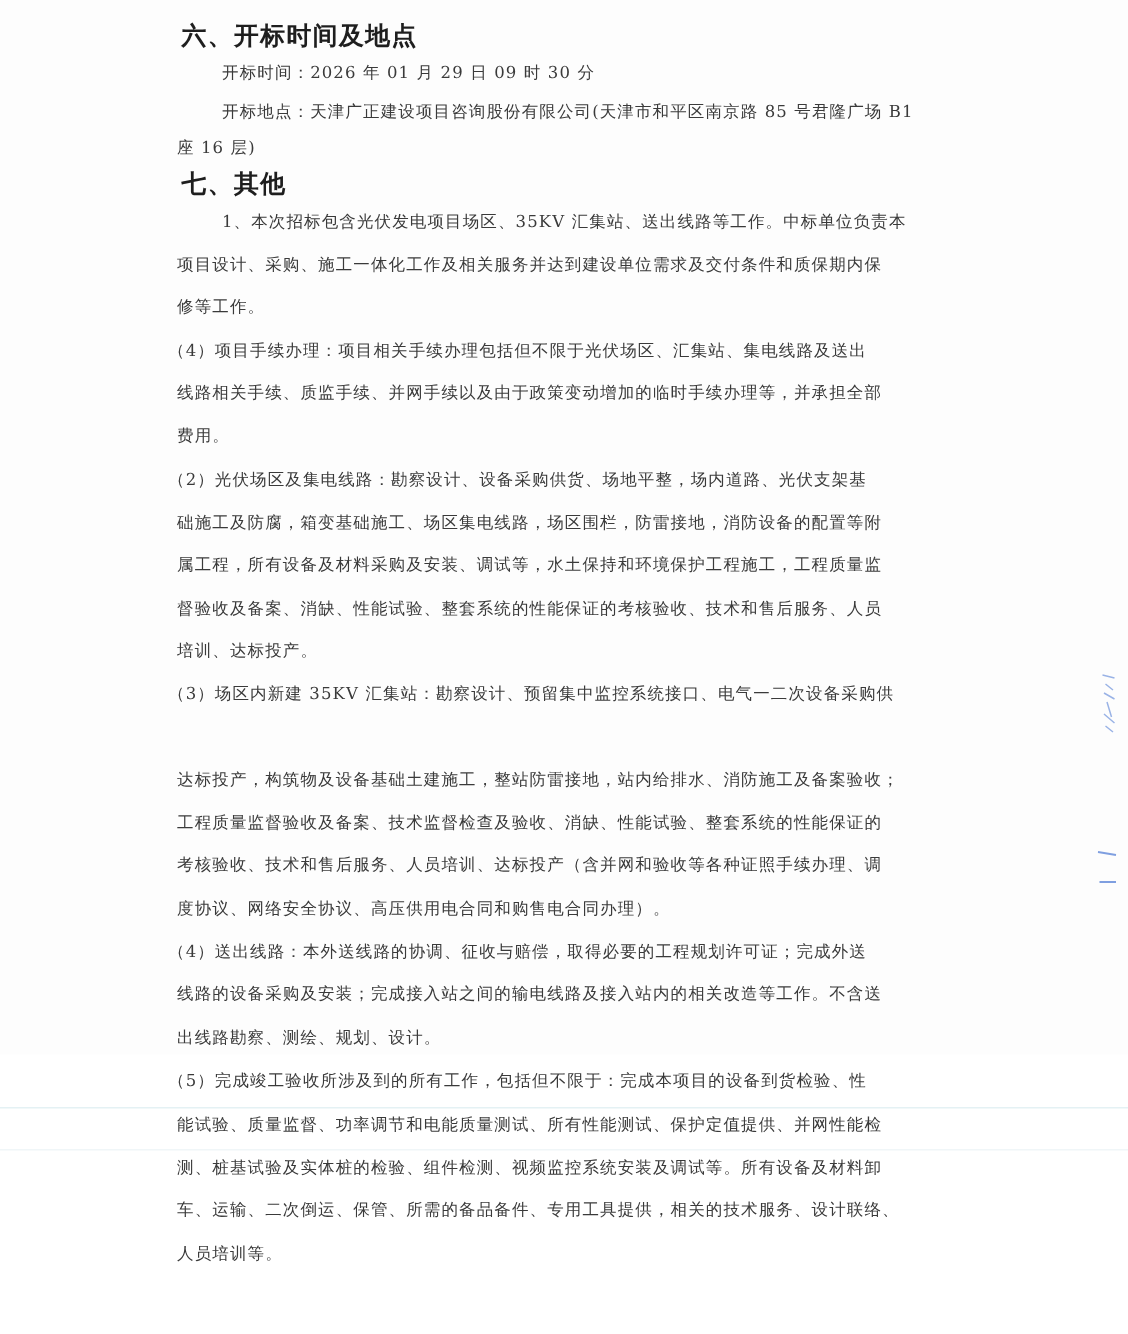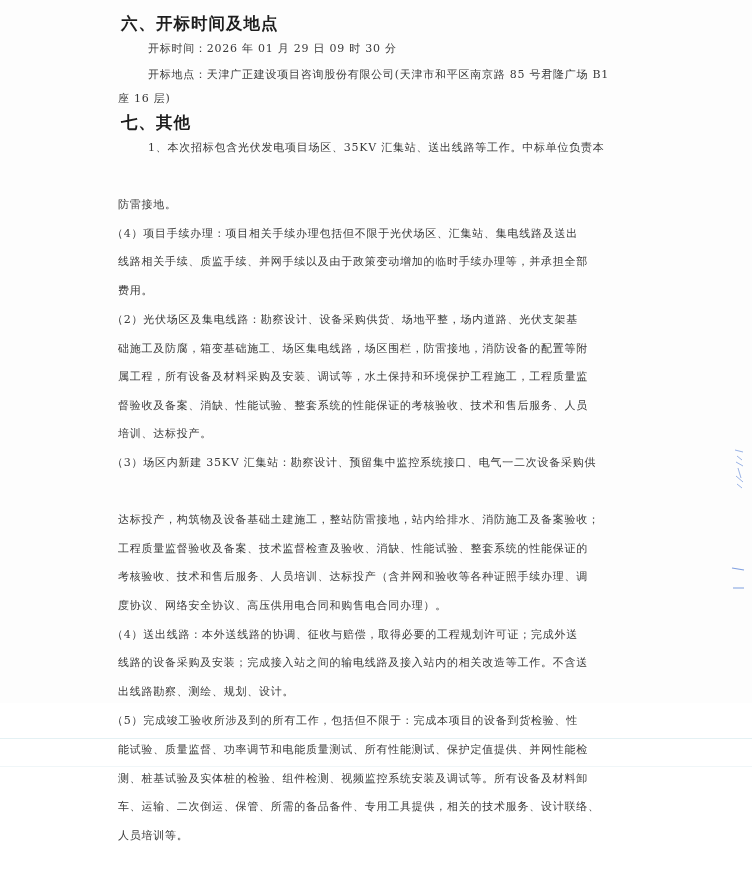--- a/index.html
+++ b/index.html
@@ -23,21 +23,22 @@
   <div class="faint-line" style="top:766px;background:#f0f6f8"></div>
 
   <div class="ln h" style="top:24px">六、开标时间及地点</div>
   <div class="ln ind" style="top:49px">开标时间：2026 年 01 月 29 日  09 时 30 分</div>
   <div class="ln ind" style="top:75px">开标地点：天津广正建设项目咨询股份有限公司(天津市和平区南京路 85 号君隆广场 B1</div>
   <div class="ln" style="top:99px">座 16 层)</div>
 
   <div class="ln h" style="top:123px">七、其他</div>
 
   <div class="ln ind" style="top:148px">1、本次招标包含光伏发电项目场区、35KV 汇集站、送出线路等工作。中标单位负责本</div>
-  <div class="ln" style="top:205px">防雷接地。</div>
+  <div class="ln" style="top:177px">项目设计、采购、施工一体化工作及相关服务并达到建设单位需求及交付条件和质保期内保</div>
+  <div class="ln" style="top:205px">修等工作。</div>
 
   <div class="ln par" style="top:234px">（4）项目手续办理：项目相关手续办理包括但不限于光伏场区、汇集站、集电线路及送出</div>
   <div class="ln" style="top:262px">线路相关手续、质监手续、并网手续以及由于政策变动增加的临时手续办理等，并承担全部</div>
   <div class="ln" style="top:291px">费用。</div>
 
   <div class="ln par" style="top:320px">（2）光伏场区及集电线路：勘察设计、设备采购供货、场地平整，场内道路、光伏支架基</div>
   <div class="ln" style="top:349px">础施工及防腐，箱变基础施工、场区集电线路，场区围栏，防雷接地，消防设备的配置等附</div>
   <div class="ln" style="top:406px">督验收及备案、消缺、性能试验、整套系统的性能保证的考核验收、技术和售后服务、人员</div>
   <div class="ln" style="top:377px">属工程，所有设备及材料采购及安装、调试等，水土保持和环境保护工程施工，工程质量监</div>
   <div class="ln" style="top:434px">培训、达标投产。</div>

